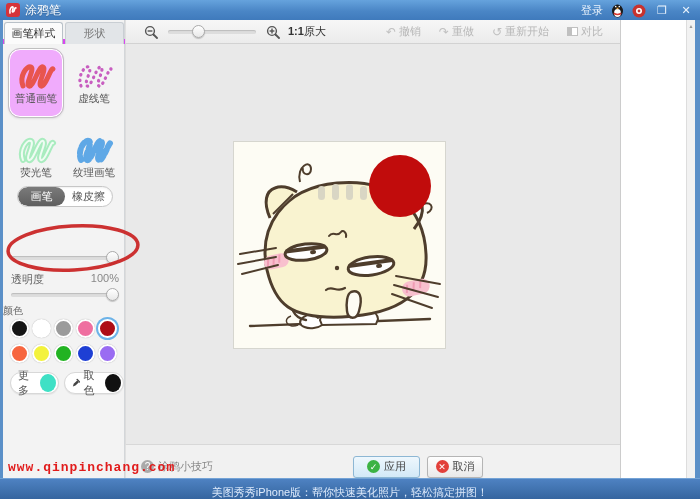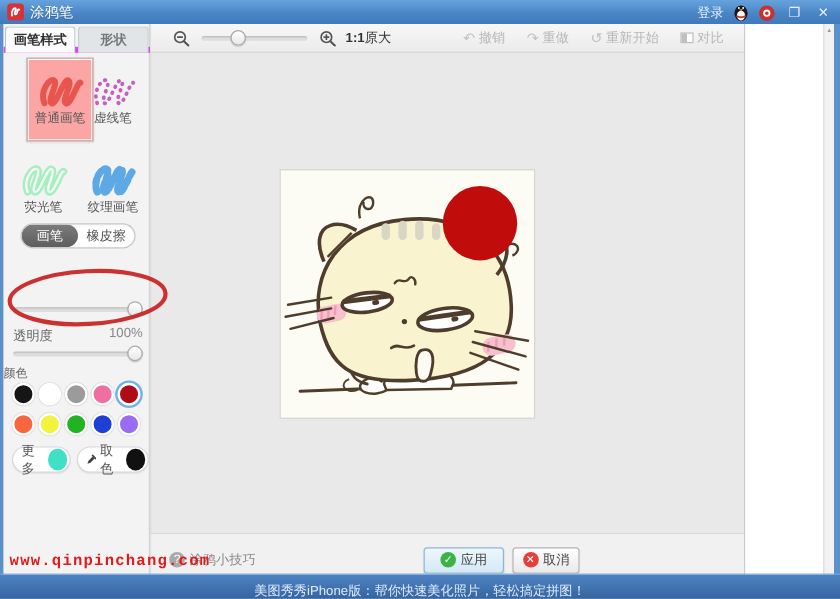--- a/index.html
+++ b/index.html
@@ -20,32 +20,32 @@
   .winbtn { width:16px; height:14px; display:flex; align-items:center; justify-content:center;
     color:#eaf3fc; font-size:11px; cursor:pointer; }
 
   .win-body { position:absolute; left:3px; top:20px; width:692px; height:468px;
     background:#f2f2f2; }
 
   
   .left-panel { position:absolute; left:0; top:0; width:122px; height:468px;
     background:#f3f3f3; border-right:1px solid #d3d6d9; }
   .tabs { position:absolute; left:0; top:2px; width:122px; height:22px; display:flex;
-    border-bottom:5px solid #d946ef;font-weight:bold; }
+    border-bottom:5px solid #d946ef; }
   .tab { flex:1; height:22px; display:flex; align-items:center; justify-content:center;
     font-size:11px; color:#777; background:#e2e5e8; border:1px solid #c9ced3; border-bottom:none;
     border-radius:3px 3px 0 0; cursor:pointer; margin:0 1px; }
   .tab.active { background:#fbfbfb; color:#333; position:relative; top:0;
     border-color:#b9c1c8; }
 
   .brush-grid { position:absolute; left:4px; top:28px; width:116px; }
   .brush-cell { position:absolute; width:56px; height:70px; display:flex; flex-direction:column;
     align-items:center; justify-content:center; gap:2px; cursor:pointer; }
-  .brush-cell.selected { border:1px solid #bfbfbf; border-radius:0; background:#fca5a5;
-    box-shadow:inset 0 0 0 1px #fff, 0 1px 2px rgba(0,0,0,.08);margin-left:14px; }
+  .brush-cell.selected { border:1px solid #bfbfbf; border-radius:12px; background:#f0abfc;
+    box-shadow:inset 0 0 0 1px #fff, 0 1px 2px rgba(0,0,0,.08); }
   .brush-label { font-size:10.5px; color:#555; }
 
   .pill-toggle { position:absolute; left:14px; top:166px; width:96px; height:21px;
     background:#fff; border:1px solid #c6c6c6; border-radius:11px; display:flex;
     overflow:hidden; box-shadow:inset 0 1px 2px rgba(0,0,0,.06); }
   .pill-half { flex:1; display:flex; align-items:center; justify-content:center;
     font-size:11px; color:#555; cursor:pointer;text-align:right; }
   .pill-half.active { background:linear-gradient(#7b7b7b,#5e5e5e); color:#fff;
     border-radius:11px; }
 

